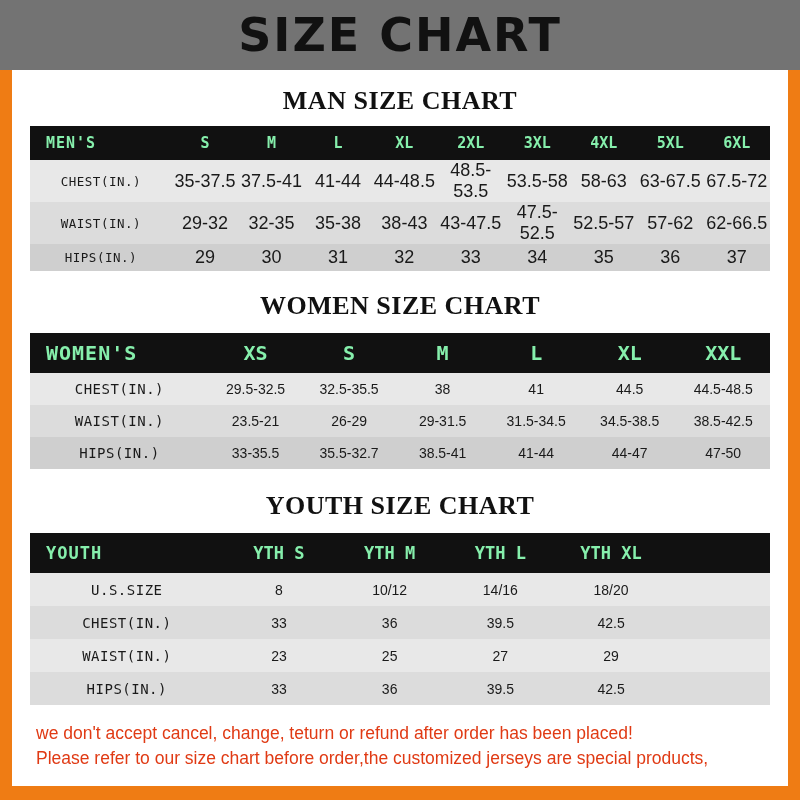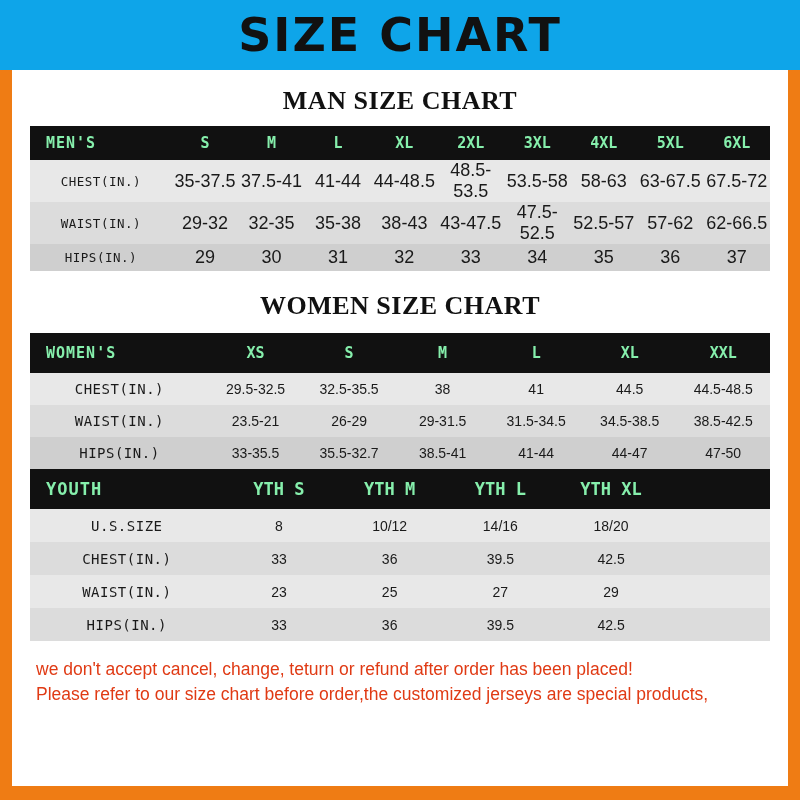--- a/index.html
+++ b/index.html
@@ -16,21 +16,21 @@
   .page {
     position: relative;
     width: 800px;
     height: 800px;
     background: #ffffff;
     box-sizing: border-box;
     border-left: 12px solid #ef7c14;
     border-right: 12px solid #ef7c14;
   }
   .header-band {
-    background: #0ea5e9;
+    background: #737373;
     height: 70px;
     display: flex;
     align-items: center;
     justify-content: center;
     margin: 0 -12px;
   }
   .header-title {
     font-family: "DejaVu Sans", sans-serif;
     font-weight: bold;
     font-size: 46px;
@@ -95,21 +95,21 @@
     letter-spacing: 0.5px;
   }
 
   
   .men-table .hdr-row th { font-size: 15px; }
   .men-table .hdr-label { font-size: 17px; }
   .men-table td { font-size: 18px; height: 27px; }
   .men-table td.rowlabel { font-size: 12.5px; }
 
   
-  .women-table .hdr-row th { font-size: 15px; }
+  .women-table .hdr-row th { font-size: 20px; }
   .women-table .hdr-label { font-size: 18px; }
   .women-table .hdr-row th { height: 40px; }
   .women-table td { font-size: 14px; height: 32px; }
   .women-table td.rowlabel { font-size: 14px; }
 
   
   .youth-table .hdr-row th { font-size: 17px; }
   .youth-table .hdr-label { font-size: 18px; }
   .youth-table .hdr-row th { height: 40px; }
   .youth-table td { font-size: 14px; height: 33px; }
@@ -235,20 +235,21 @@
           <td>33-35.5</td>
           <td>35.5-32.7</td>
           <td>38.5-41</td>
           <td>41-44</td>
           <td>44-47</td>
           <td>47-50</td>
         </tr>
       </tbody>
     </table>
 
+    <div class="section-title s3-title">YOUTH SIZE CHART</div>
     <table class="size-table youth-table">
       <thead>
         <tr class="hdr-row">
           <th class="hdr-label" style="width:24%">YOUTH</th>
           <th>YTH S</th>
           <th>YTH M</th>
           <th>YTH L</th>
           <th>YTH XL</th>
           <th style="width:14%"></th>
         </tr>

